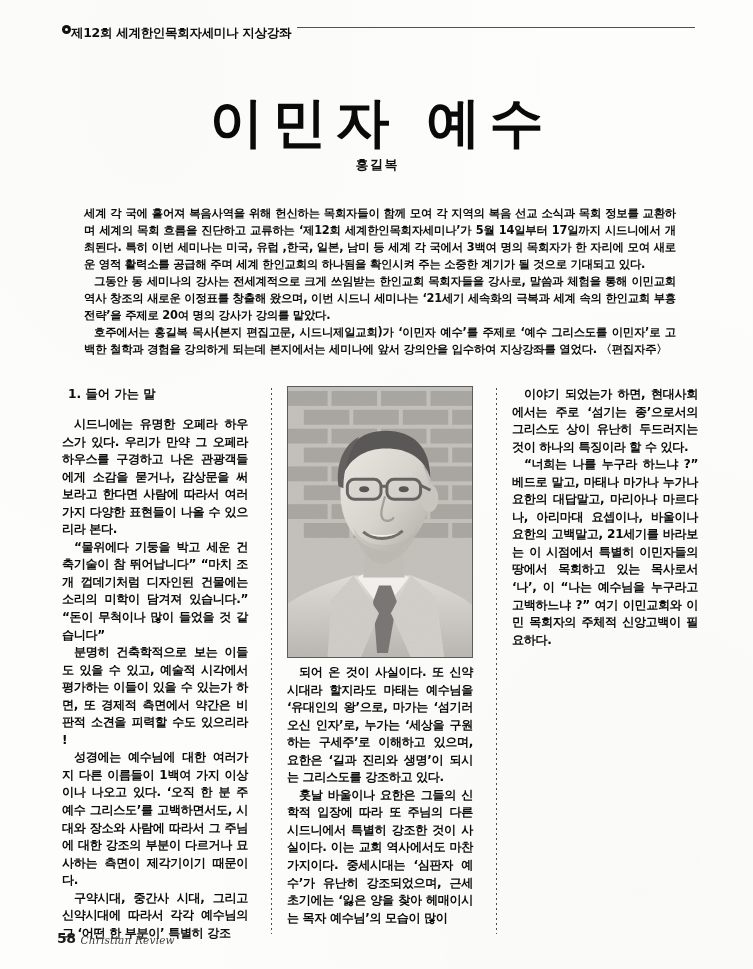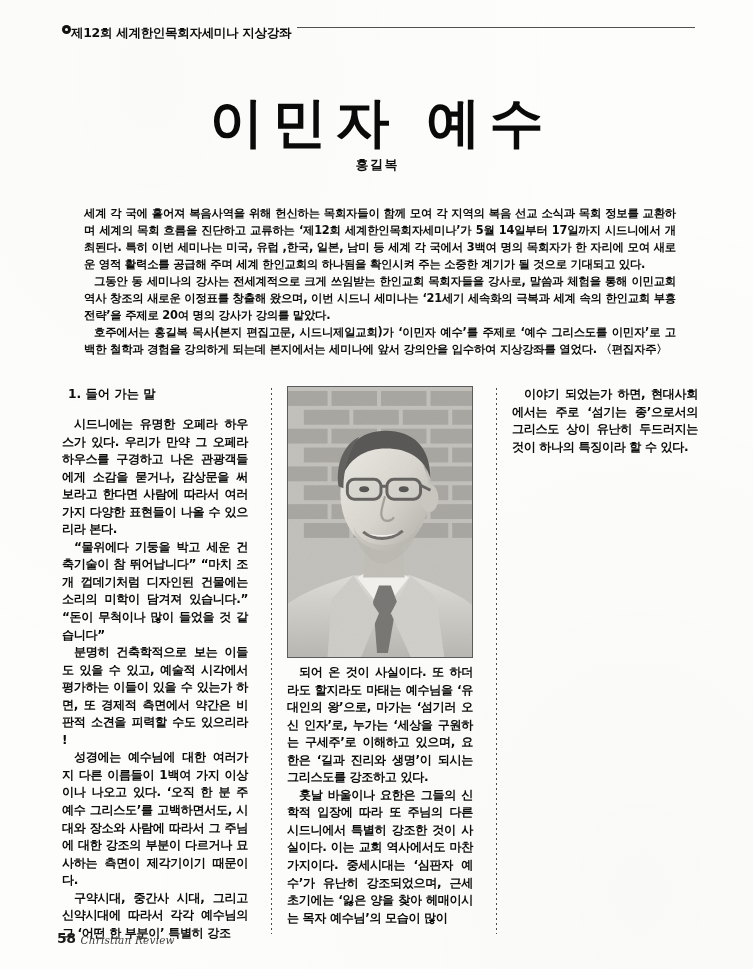--- a/index.html
+++ b/index.html
@@ -331,28 +331,29 @@
 
           <path d="M 76 146 C 87 155 104 155 116 145" fill="none" stroke="#4a4744" stroke-width="3"></path>
           <path d="M 79 147 C 89 152 103 152 113 146 C 103 150 89 150 79 147 Z" fill="#f2f0ec"></path>
 
           <path d="M 66 140 C 74 166 122 166 132 138 C 128 166 104 178 96 178 C 86 178 70 166 66 140 Z" fill="#a5a199" opacity="0.45"></path>
 
           <rect x="0" y="0" width="186" height="272" filter="url(#grain)" fill="#ffffff" opacity="0.22"></rect>
         </svg>
       </div>
       <div class="bodytext">
-        <p>되어 온 것이 사실이다. 또 하더라도 할지라도 마태는 예수님을 ‘유대인의 왕’으로, 마가는 ‘섬기러 오신 인자’로, 누가는 ‘세상을 구원하는 구세주’로 이해하고 있으며, 요한은 ‘길과 진리와 생명’이 되시는 그리스도를 강조하고 있다.</p>
+        <p>되어 온 것이 사실이다. 또 신약시대라 할지라도 마태는 예수님을 ‘유대인의 왕’으로, 마가는 ‘섬기러 오신 인자’로, 누가는 ‘세상을 구원하는 구세주’로 이해하고 있으며, 요한은 ‘길과 진리와 생명’이 되시는 그리스도를 강조하고 있다.</p>
         <p>훗날 바울이나 요한은 그들의 신학적 입장에 따라 또 주님의 다른 시드니에서 특별히 강조한 것이 사실이다. 이는 교회 역사에서도 마찬가지이다. 중세시대는 ‘심판자 예수’가 유난히 강조되었으며, 근세 초기에는 ‘잃은 양을 찾아 헤매이시는 목자 예수님’의 모습이 많이</p>
       </div>
     </div>
 
     <div class="col col-3">
       <div class="bodytext">
         <p>이야기 되었는가 하면, 현대사회에서는 주로 ‘섬기는 종’으로서의 그리스도 상이 유난히 두드러지는 것이 하나의 특징이라 할 수 있다.</p>
+        <p>“너희는 나를 누구라 하느냐 ?” 베드로 말고, 마태나 마가나 누가나 요한의 대답말고, 마리아나 마르다나, 아리마대 요셉이나, 바울이나 요한의 고백말고, 21세기를 바라보는 이 시점에서 특별히 이민자들의 땅에서 목회하고 있는 목사로서 ‘나’, 이 “나는 예수님을 누구라고 고백하느냐 ?” 여기 이민교회와 이민 목회자의 주체적 신앙고백이 필요하다.</p>
       </div>
     </div>
 
   </div>
 
   <div class="folio">
     <span class="folio-num">58</span>
     <span class="folio-name">Christian Review</span>
   </div>
 

